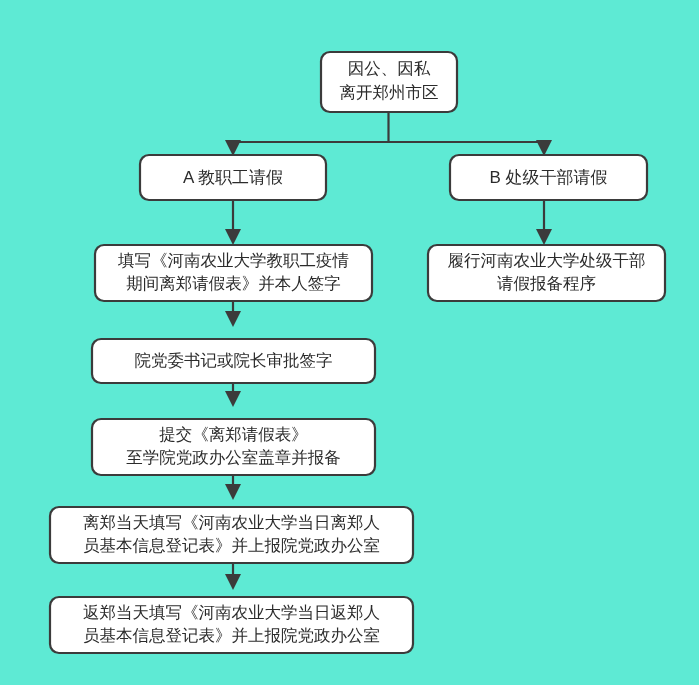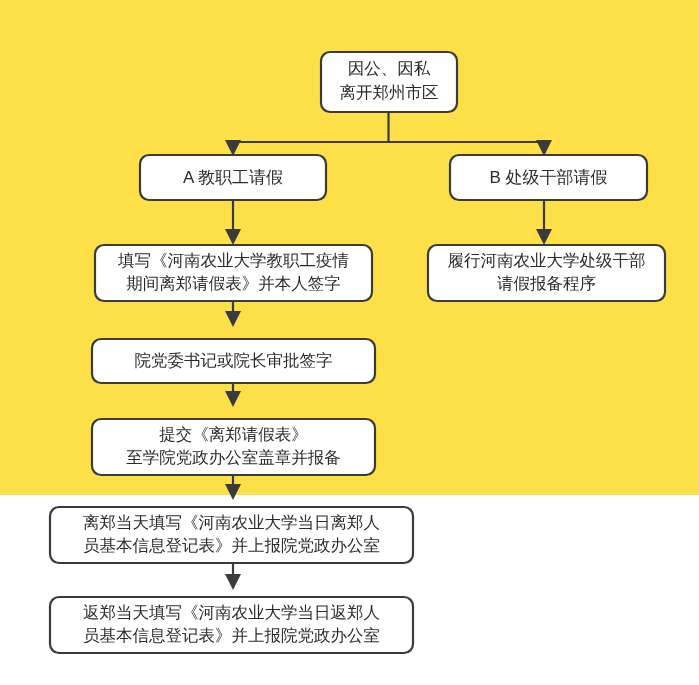--- a/index.html
+++ b/index.html
@@ -9,22 +9,22 @@
   }
   body {
     width: 699px;
     height: 685px;
     overflow: hidden;
     font-family: "Liberation Sans", "DejaVu Sans", sans-serif;
   }
   #flowchart-root {
     position: relative;
     width: 699px;
-    height: 495px;
-    background: #fde047;
+    height: 685px;
+    background: #5eead4;
   }
   svg#flow-svg {
     position: absolute;
     left: 0;
     top: 0;
     width: 699px;
     height: 685px;
     display: block;
   }
   .node-box {

